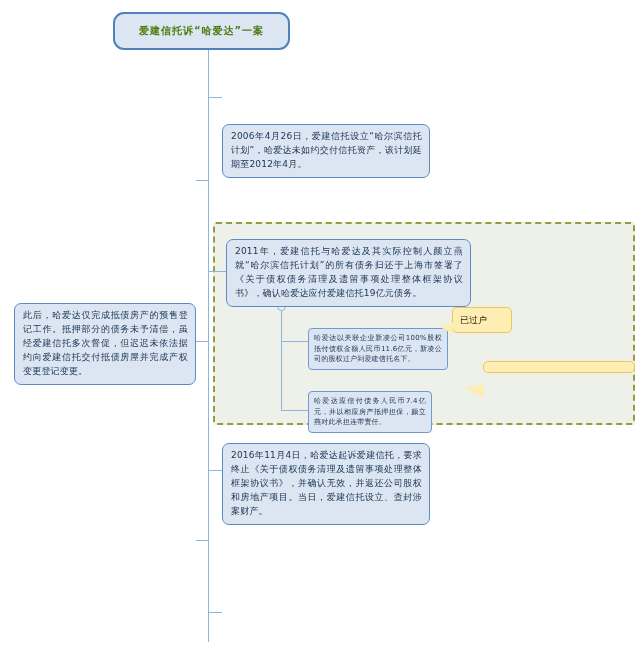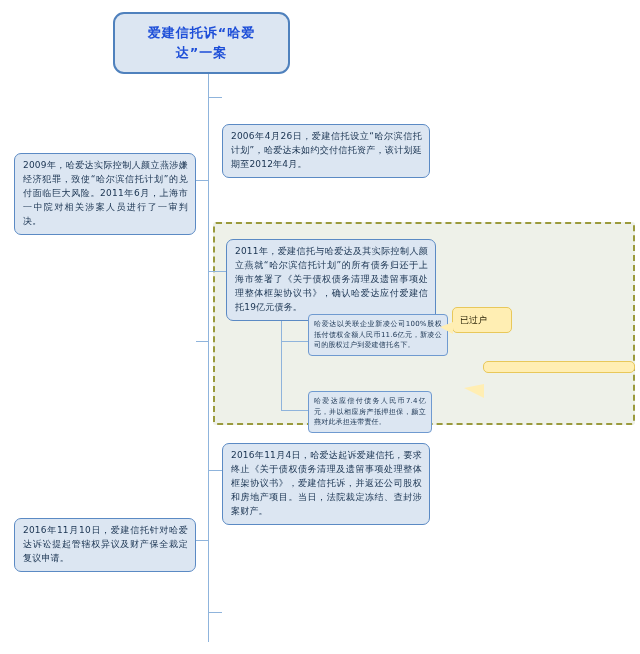--- a/index.html
+++ b/index.html
@@ -36,26 +36,26 @@
     letter-spacing: 0.2px;
     color: #17314f;
     text-align: justify;
     word-break: break-all;
   }
 
   .node.title {
     background: #dce6f2;
     border: 2px solid #4f81bd;
     border-radius: 11px;
-    font-size: 13px;
+    font-size: 10px;
     font-weight: bold;
     text-align: center;
     padding: 9px 14px;
     letter-spacing: 1px;
-    color: #1d4ed8;
+    color: #4d7c0f;
   }
 
   .node.sub {
     font-size: 7px;
     line-height: 1.5;
     border-radius: 4px;
     padding: 4px 5px;
     background: #dce6f2;
     border: 1px solid #6f9ad0;
   }
@@ -175,32 +175,31 @@
 
   <div class="vline" style="left:281px; top:311px; height:100px;"></div>
   <div class="hline" style="left:281px; top:341px; width:27px;"></div>
   <div class="hline" style="left:281px; top:410px; width:27px;"></div>
   <div class="handle" style="left:277px; top:302px;"></div>
 
   <div class="node title" style="left:113px; top:12px; width:177px;">爱建信托诉“哈爱达”一案</div>
 
   <div class="node" style="left:222px; top:76px; width:208px;margin-top:48px;">2006年4月26日，爱建信托设立“哈尔滨信托计划”，哈爱达未如约交付信托资产，该计划延期至2012年4月。</div>
 
-  <div class="node" style="left:14px; top:153px; width:182px;">2009年，哈爱达实际控制人颜立燕涉嫌经济犯罪，致使“哈尔滨信托计划”的兑付面临巨大风险。2011年6月，上海市一中院对相关涉案人员进行了一审判决。</div>
-
-  <div class="node" style="left:226px; top:239px; width:210px;">2011年，爱建信托与哈爱达及其实际控制人颜立燕就“哈尔滨信托计划”的所有债务归还于上海市签署了《关于债权债务清理及遗留事项处理整体框架协议书》，确认哈爱达应付爱建信托19亿元债务。</div>
-
-  <div class="node sub" style="left:308px; top:314px; width:140px;">哈爱达以关联企业新凌公司100%股权抵付债权金额人民币11.6亿元，新凌公司的股权过户到爱建信托名下。</div>
+
+  <div class="node" style="left:226px; top:239px; width:245px;">2011年，爱建信托与哈爱达及其实际控制人颜立燕就“哈尔滨信托计划”的所有债务归还于上海市签署了《关于债权债务清理及遗留事项处理整体框架协议书》，确认哈爱达应付爱建信托19亿元债务。</div>
+
+  <div class="node sub" style="left:308px; top:328px; width:140px;">哈爱达以关联企业新凌公司100%股权抵付债权金额人民币11.6亿元，新凌公司的股权过户到爱建信托名下。</div>
 
   <div class="node sub" style="left:308px; top:391px; width:124px;">哈爱达应偿付债务人民币7.4亿元，并以相应房产抵押担保，颜立燕对此承担连带责任。</div>
 
-
-  <div class="node" style="left:222px; top:443px; width:208px;">2016年11月4日，哈爱达起诉爱建信托，要求终止《关于债权债务清理及遗留事项处理整体框架协议书》，爱建信托诉，并返还公司股权和房地产项目。当日，法院裁定冻结、查封涉案财产。</div>
-
-  <div class="node" style="left:14px; top:518px; width:182px;">2016年11月10日，爱建信托针对哈爱达诉讼提起管辖权异议及财产保全裁定复议申请。</div>
+  <div class="node" style="left:14px; top:303px; width:182px;">此后，哈爱达仅完成抵债房产的预售登记工作。抵押部分的债务未予清偿，虽经爱建信托多次督促，但迟迟未依法据约向爱建信托交付抵债房屋并完成产权变更登记变更。</div>
+
+  <div class="node" style="left:222px; top:443px; width:208px;">2016年11月4日，哈爱达起诉爱建信托，要求终止《关于债权债务清理及遗留事项处理整体框架协议书》，并确认无效，并返还公司股权和房地产项目。当日，爱建信托设立、查封涉案财产。</div>
+
 
 
   <div class="callout c1" style="left:452px; top:307px; width:60px;">
     <span class="tailb"></span>
     <span class="tail"></span>
     <span>已过户</span>
   </div>
 
   <div class="callout c2" style="left:483px; top:361px; width:152px;">
     <span class="tailb"></span>

